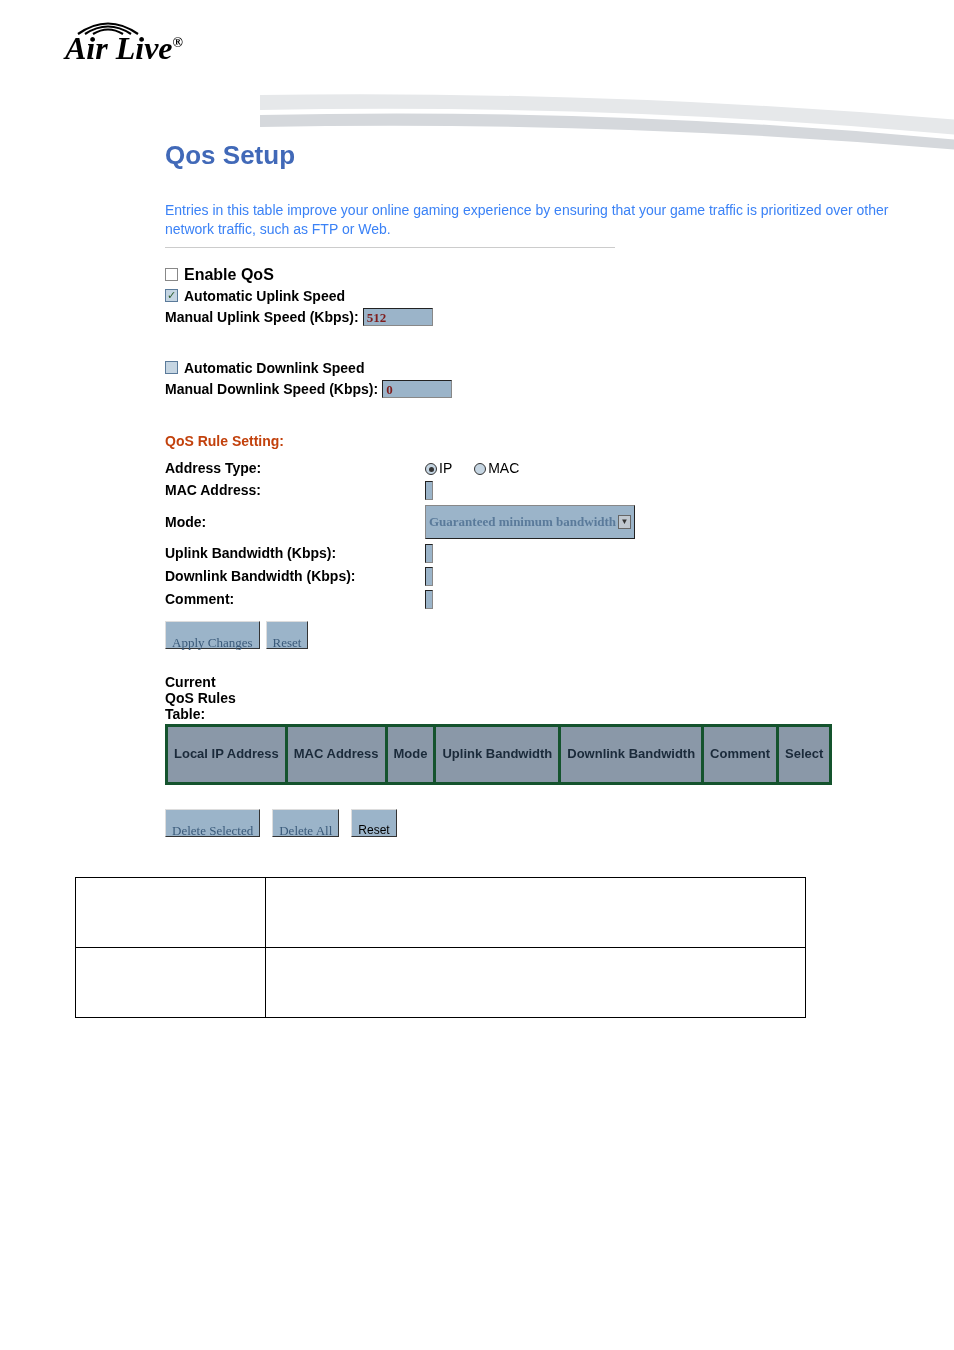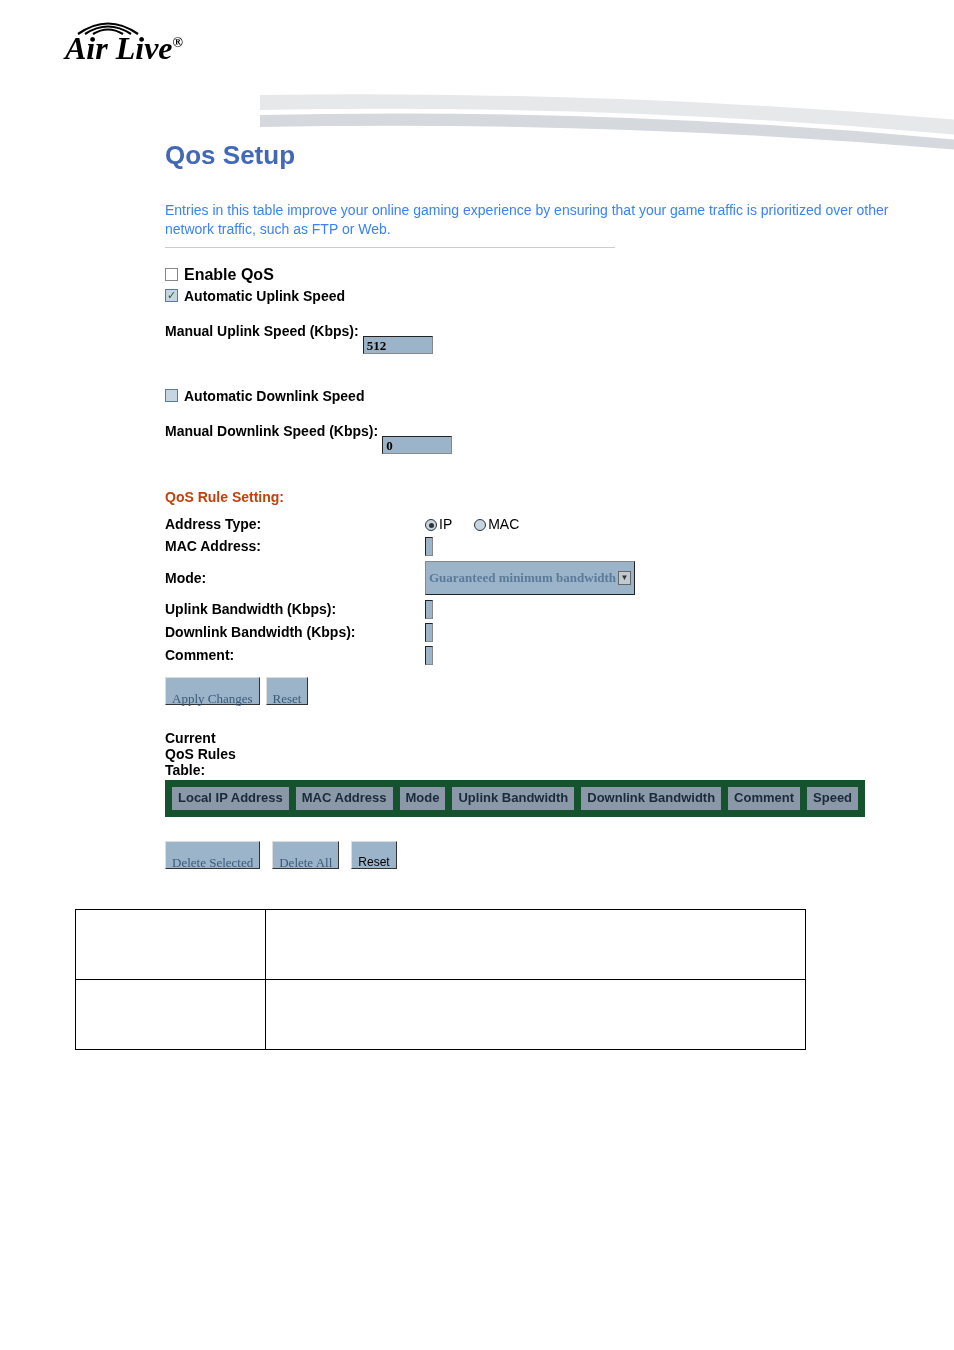--- a/index.html
+++ b/index.html
@@ -97,23 +97,22 @@
     .cb.unchecked { background: #fff; border-color: #888; }
     .text-input {
       background: #9bb4c9;
       border: 1px solid #333;
       border-top-color: #222;
       border-left-color: #222;
       border-right-color: #888;
       border-bottom-color: #888;
       font-size: 13px;
       padding: 1px 3px;
-      color: #000000;
+      color: #7f1d1d;
       font-family: serif;
-      margin-top: 28px;
     }
     .text-input.narrow { width: 70px; height: 18px; }
     .text-input.med { width: 100px; height: 20px; }
     .text-input.wide { width: 130px; height: 20px; }
     .section-heading {
       color: #c2410c;
       font-weight: bold;
       font-size: 14px;
       margin-top: 35px;
       margin-bottom: 8px;
@@ -213,22 +212,22 @@
       width: 80px;
     }
     .rules-table {
       border-collapse: collapse;
       font-size: 13px;
     }
     .rules-table th {
       background: #8a98a8;
       color: #1a2a3a;
       font-weight: bold;
-      padding: 4px 6px;
-      border: 7px solid #14532d;
+      padding: 20px 6px;
+      border: 3px solid #14532d;
       text-align: center;
       line-height: 1.15;
     }
     .action-buttons {
       margin-top: 24px;
       display: flex;
       gap: 12px;
     }
     .bottom-table {
       margin-top: 40px;
@@ -340,21 +339,21 @@
     <div class="table-label">Current QoS Rules Table:</div>
     <table class="rules-table">
       <tbody>
           <tr>
         <th>Local IP Address</th>
         <th>MAC Address</th>
         <th>Mode</th>
         <th>Uplink Bandwidth</th>
         <th>Downlink Bandwidth</th>
         <th>Comment</th>
-        <th>Speed</th>
+        <th>Select</th>
       </tr>
     </tbody>
       </table>
   </div>
 
   <div class="action-buttons">
     <button class="btn">Delete Selected</button>
     <button class="btn">Delete All</button>
     <button class="btn dark-text">Reset</button>
   </div>

